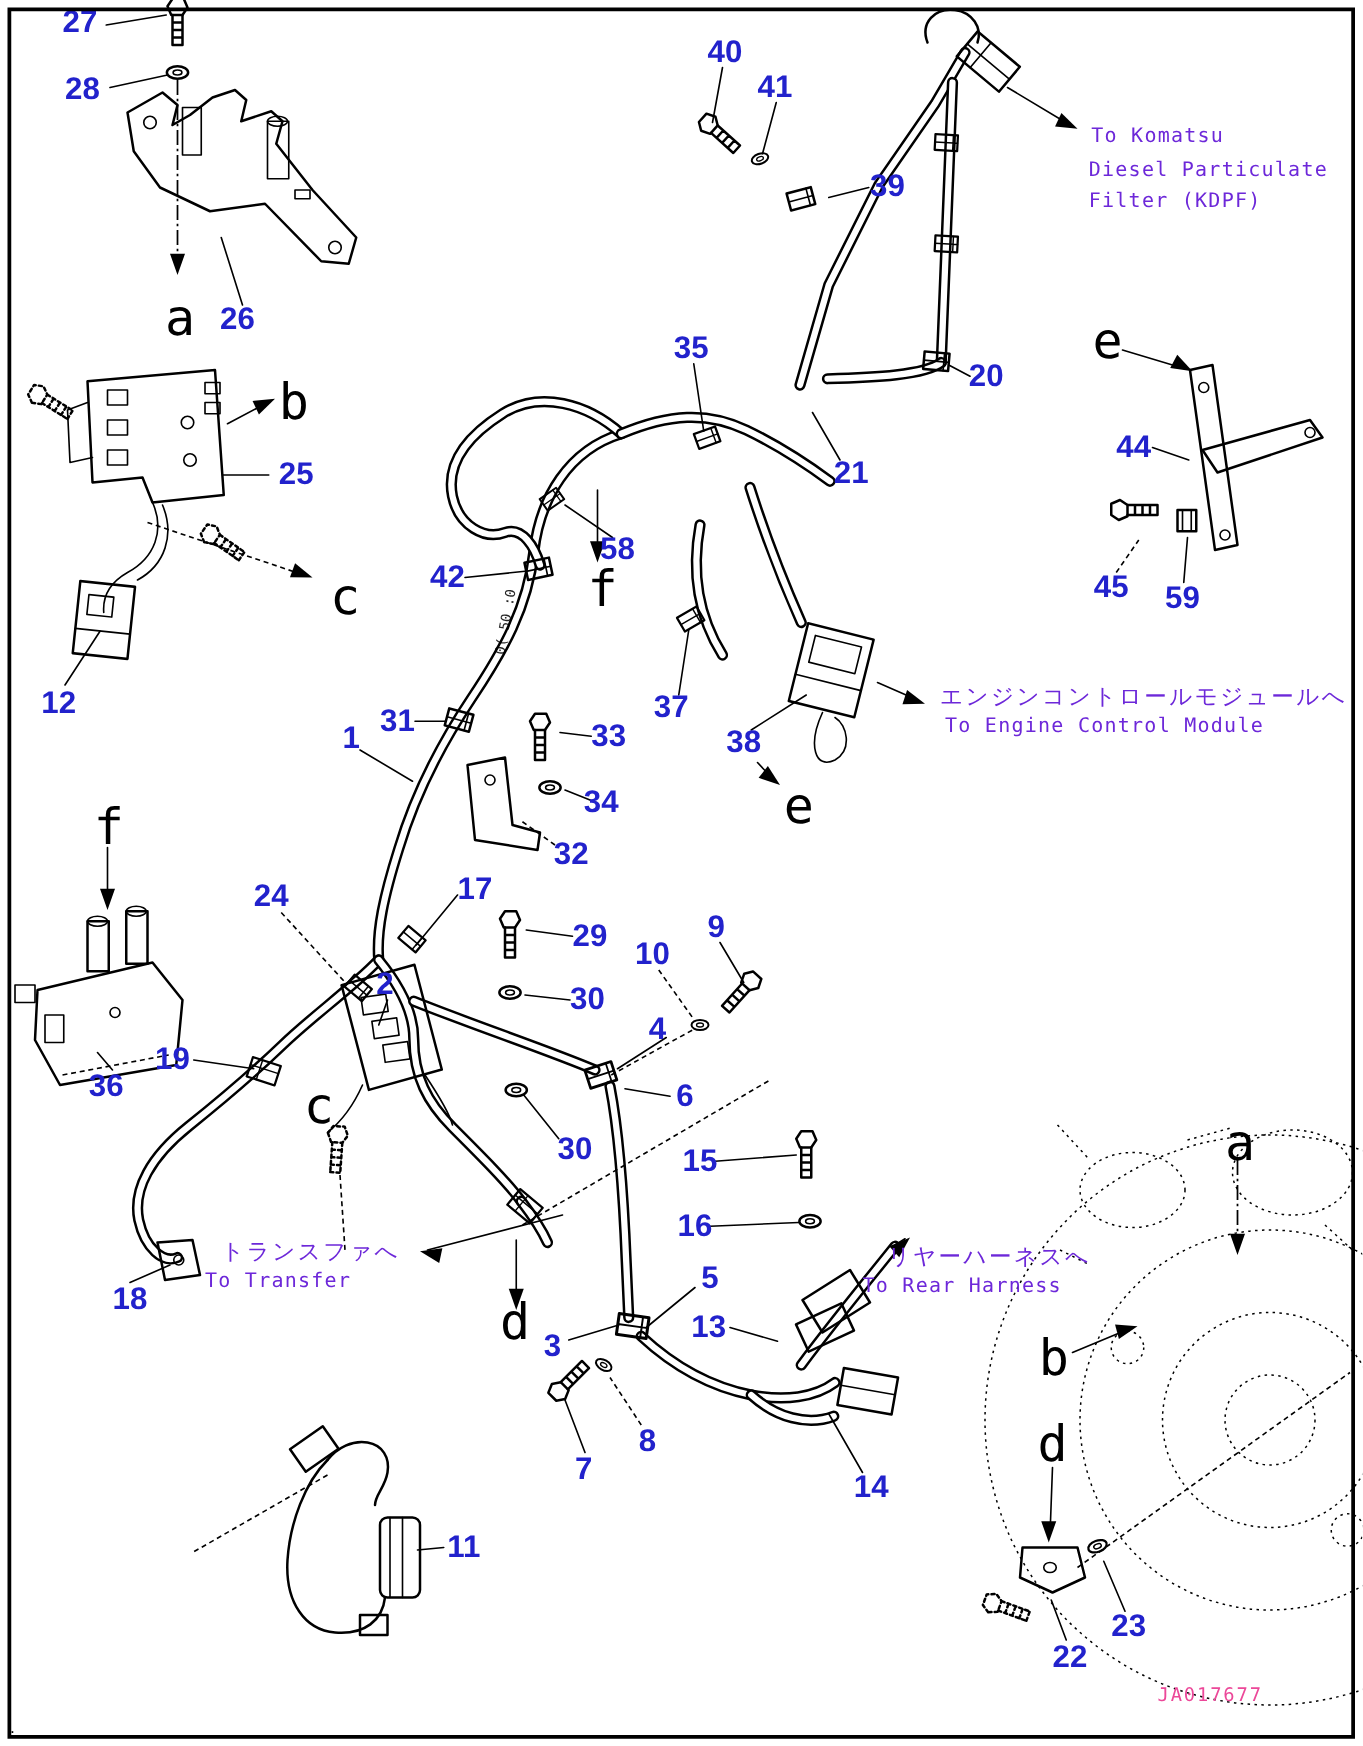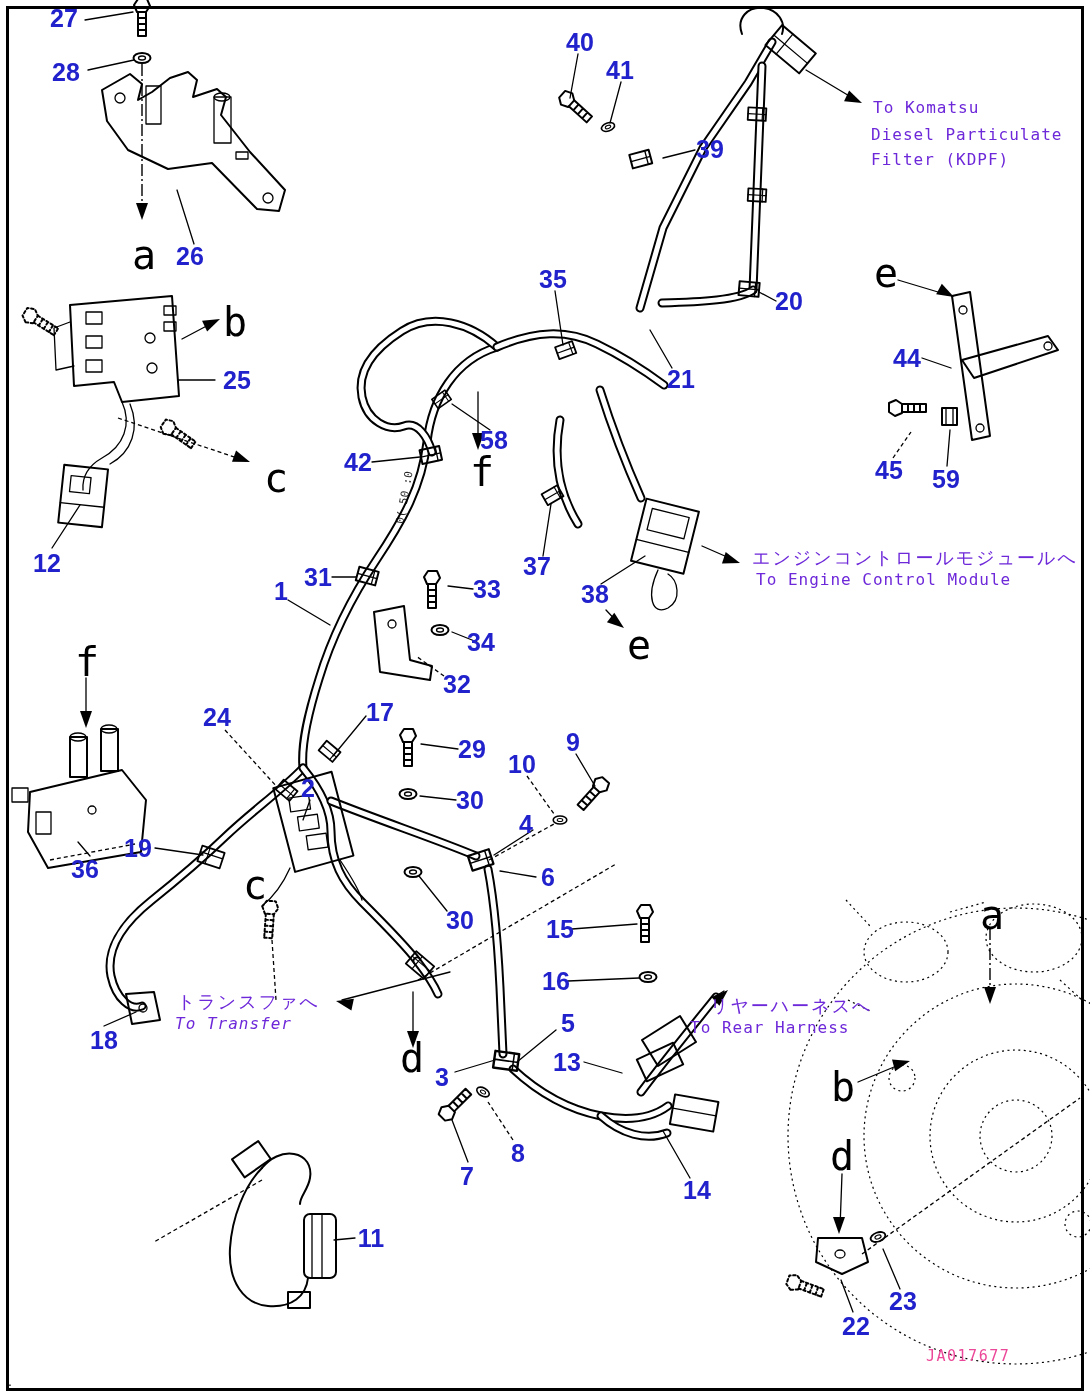--- a/index.html
+++ b/index.html
@@ -367,21 +367,21 @@
       <div class="vletter" style="left: 482px; top: 472px;">f</div>
       <div class="vletter" style="left: 87px; top: 662px;">f</div>
     </div>
   <div class="layer">
       <div class="anno" style="left: 873px; top: 108px;">To Komatsu</div>
       <div class="anno" style="left: 871px; top: 135px;">Diesel Particulate</div>
       <div class="anno" style="left: 871px; top: 160px;">Filter (KDPF)</div>
       <div class="anno jp" style="left: 752px; top: 558px;">エンジンコントロールモジュールへ</div>
       <div class="anno" style="left: 756px; top: 580px;">To Engine Control Module</div>
       <div class="anno jp" style="left: 177px; top: 1002px;">トランスファへ</div>
-      <div class="anno" style="left: 175px; top: 1024px; font-style: italic;">To Transfer</div>
+      <div class="anno" style="left: 164px; top: 1024px;">To Transfer</div>
       <div class="anno jp" style="left: 710px; top: 1006px;">リヤーハーネスへ</div>
       <div class="anno" style="left: 690px; top: 1028px;">To Rear Harness</div>
     </div>
 
   <div class="marking">0( 50 :0</div>
   <div class="figid">JA017677</div>
   <div class="dotart">.</div>
   <div class="frame"></div>
 </div>
 

